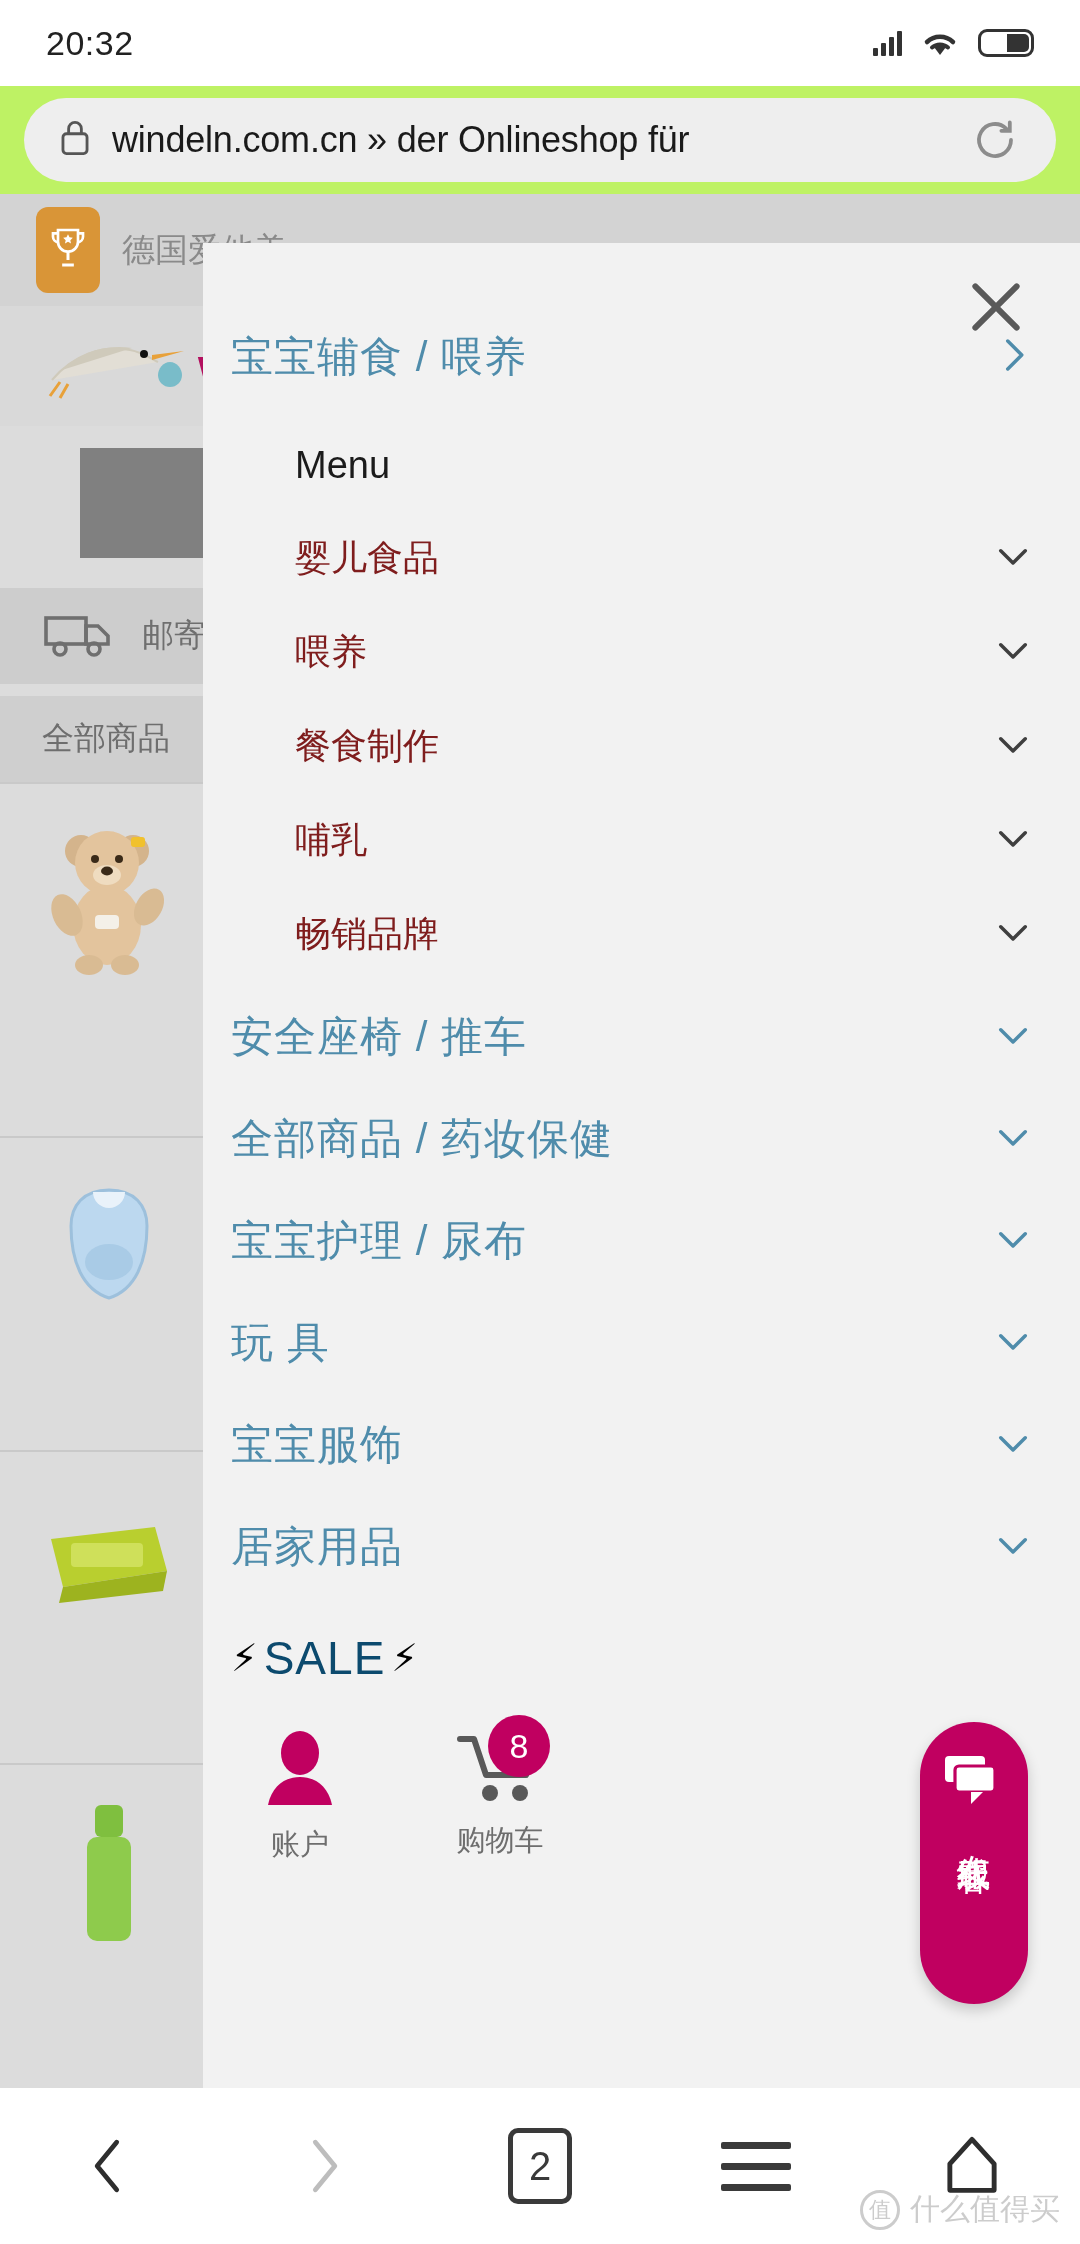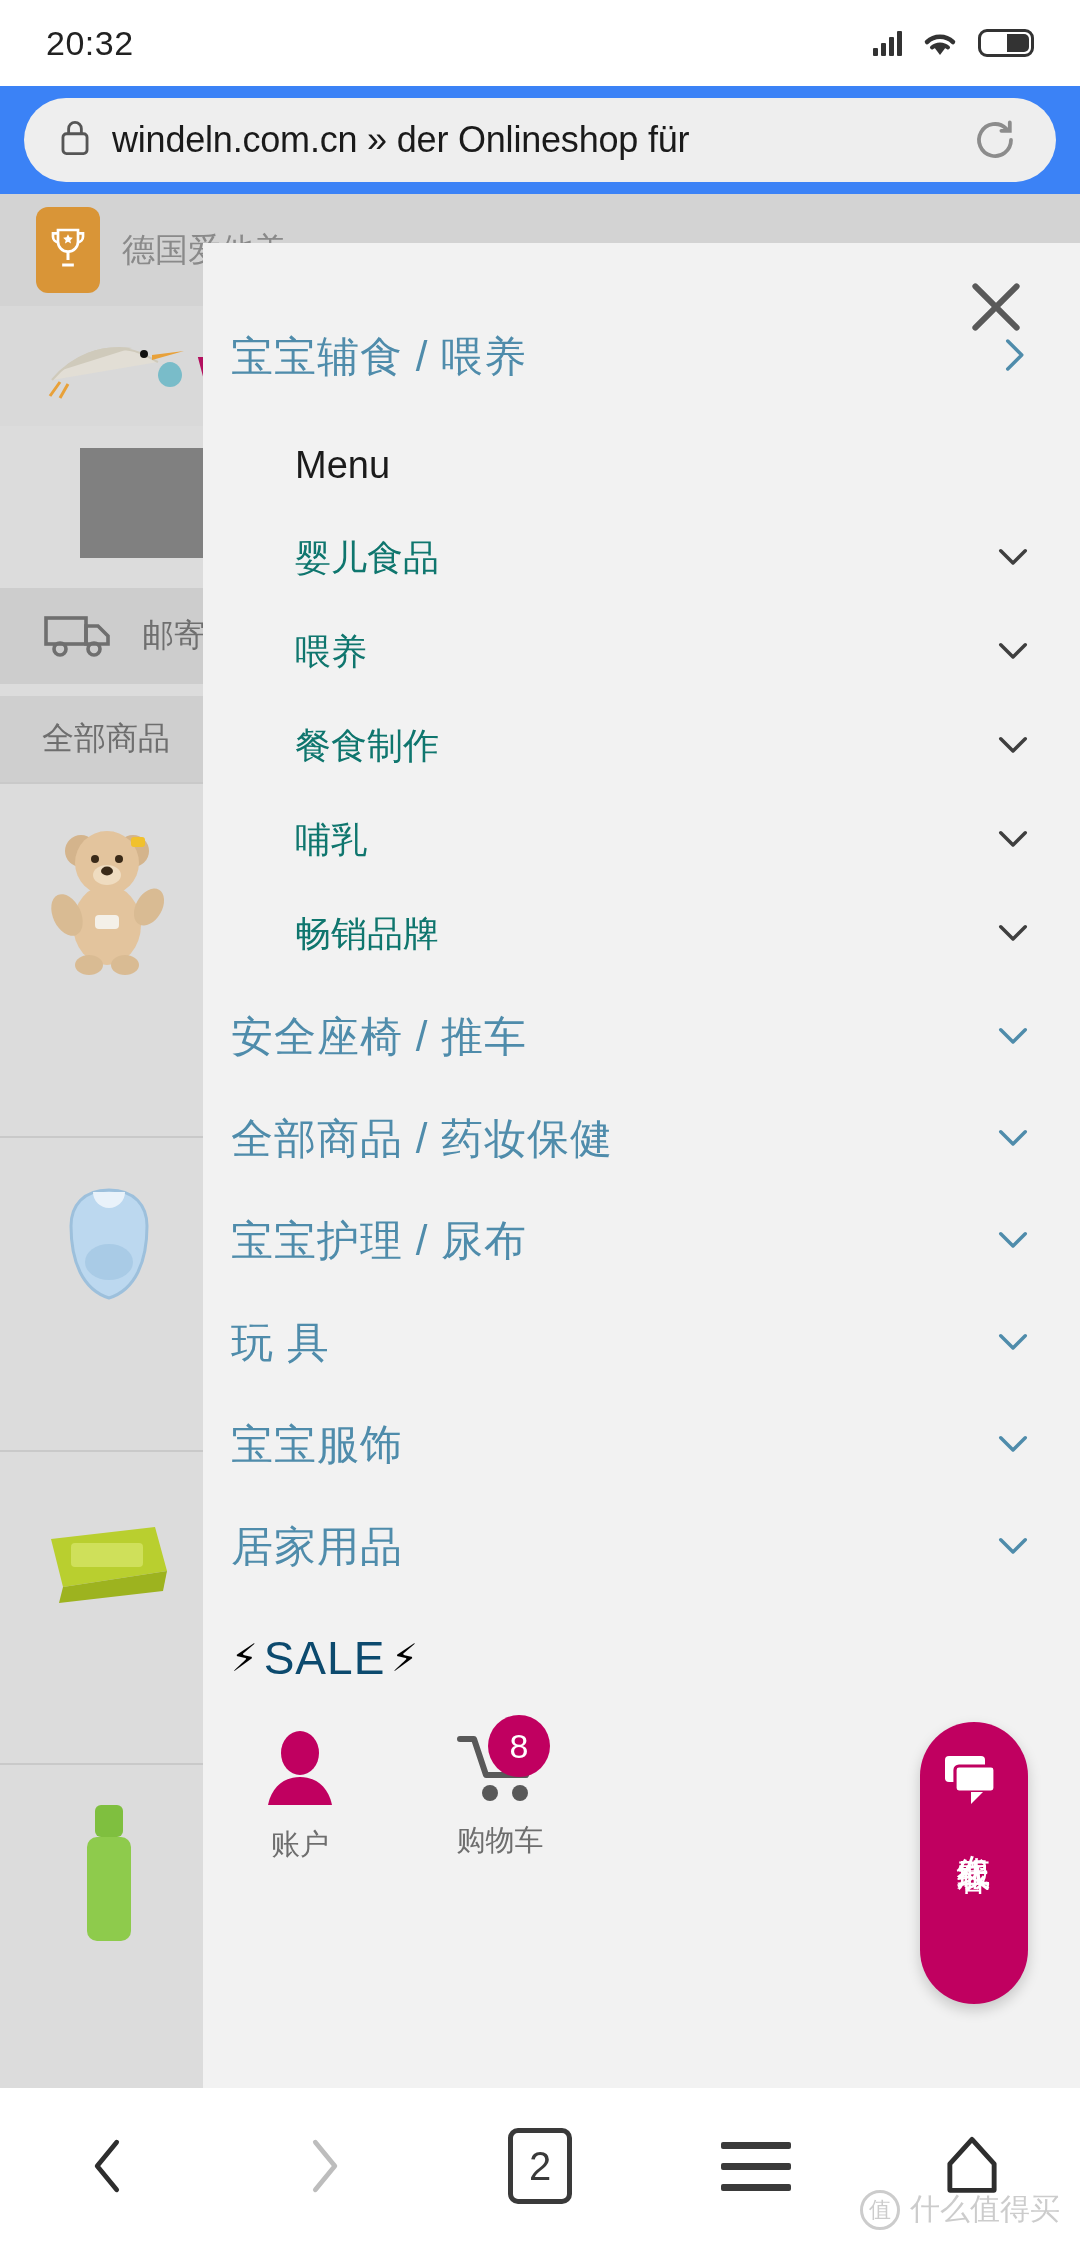--- a/index.html
+++ b/index.html
@@ -30,21 +30,21 @@
     position:relative; display:flex; align-items:center; justify-content:flex-end;
     padding:2px;
   }
   .ic-batt::after{
     content:""; width:22px; height:100%; background:#333; border-radius:0 5px 5px 0;
   }
 
   
   .urlbar-wrap {
     position:absolute; left:0; top:86px; width:1080px; height:108px;
-    background:#3b82f6; display:flex; align-items:center; padding:0 24px;
+    background:#bef264; display:flex; align-items:center; padding:0 24px;
   }
   .urlbar {
     flex:1; height:84px; background:#eeeeee; border-radius:42px;
     display:flex; align-items:center; padding:0 34px; gap:20px; overflow:hidden;
   }
   .lock-icon { flex:0 0 auto; }
   .url-text {
     flex:1; font-size:36px; color:#1a1a1a; white-space:nowrap; overflow:hidden;
     letter-spacing:-0.2px;
     -webkit-mask-image:linear-gradient(to right,#000 88%,rgba(0,0,0,.25) 100%);
@@ -126,21 +126,21 @@
   .chev { flex:0 0 auto; }
 
   .menu-heading {
     font-size:38px; color:#1b1b1b; padding-left:92px; height:84px;
     display:flex; align-items:center;
   }
   .sub-row {
     display:flex; align-items:center; justify-content:space-between;
     padding:0 46px 0 92px; height:86px; margin-top:8px;
   }
-  .sub-label { font-size:36px; color:#0f766e; }
+  .sub-label { font-size:36px; color:#7f1d1d; }
 
   .sale-row { display:flex; align-items:center; gap:6px; padding-left:28px; height:86px; margin-top:26px;}
   .sale-text { font-size:46px; color:#0c4a6e; letter-spacing:1px; }
   .bolt { font-size:38px; }
 
   .acct-row { display:flex; gap:74px; padding-left:34px; margin-top:30px; }
   .acct-item { width:126px; display:flex; flex-direction:column; align-items:center; gap:14px; }
   .acct-label { font-size:29px; color:#6e6e6e; }
   .cart-wrap { position:relative; width:88px; height:76px; }
   .cart-badge {

